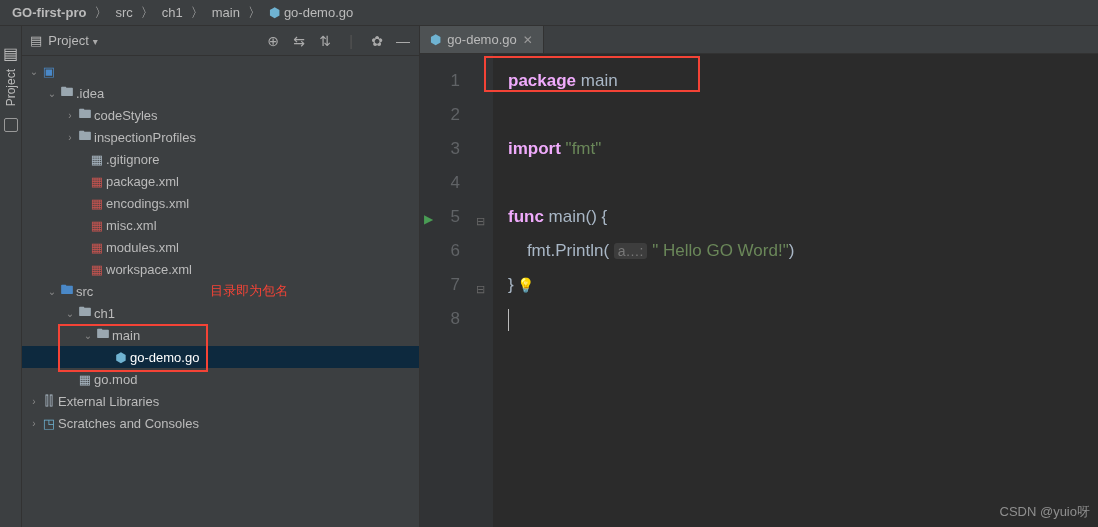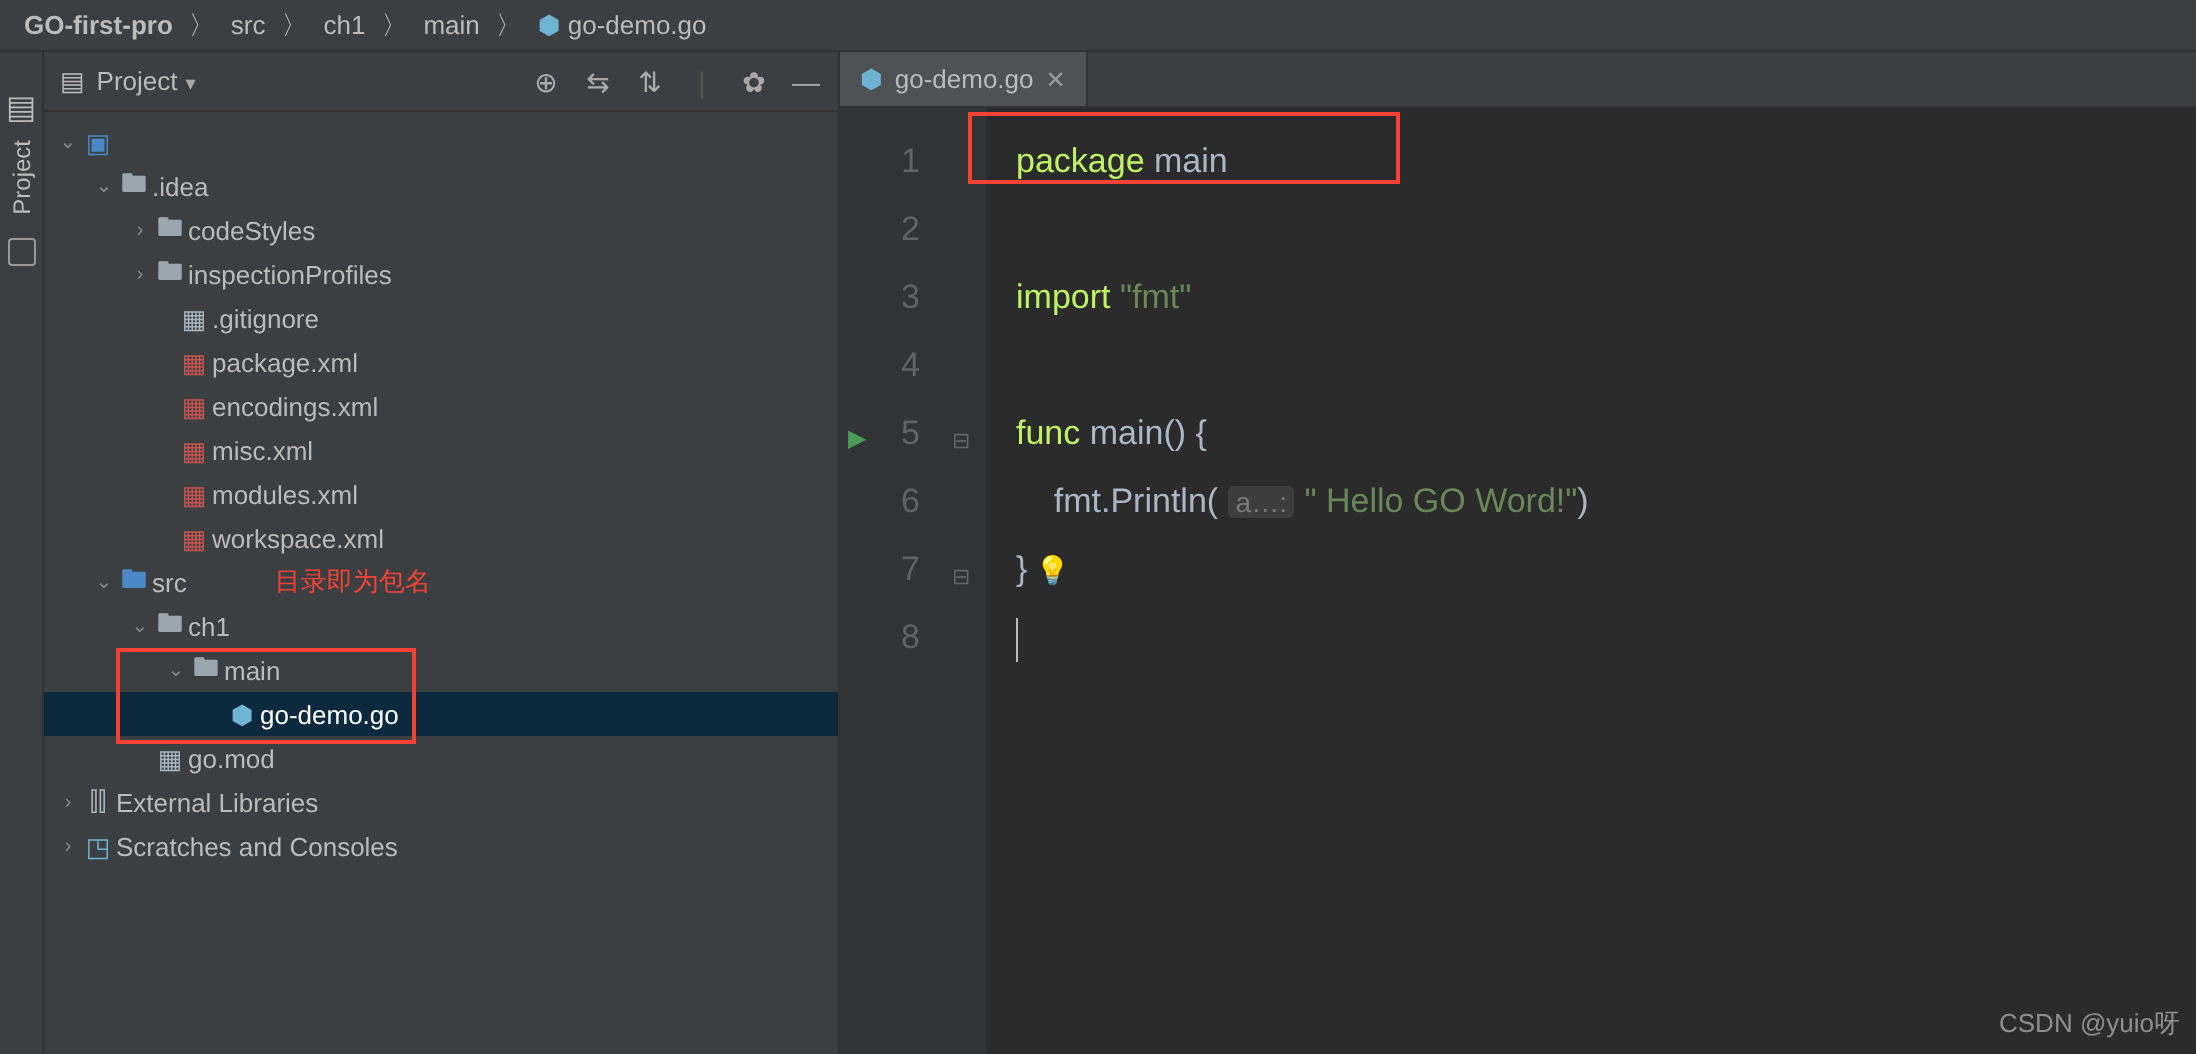--- a/index.html
+++ b/index.html
@@ -27,21 +27,21 @@
   .editor { flex:1; background:#2b2b2b; display:flex; flex-direction:column; }
   .tabs { height:28px; display:flex; align-items:stretch; border-bottom:1px solid #323232; background:#3c3f41;}
   .tab { display:flex; align-items:center; padding:0 10px; gap:6px; background:#4e5254; border-right:1px solid #323232; font-size:13px; }
   .tab .close { color:#999; font-size:12px; }
   .code-area { flex:1; display:flex; font-family: "JetBrains Mono","Consolas",monospace; font-size:17px; line-height:34px; position:relative; }
   .gutter { width:54px; background:#313335; color:#606366; text-align:right; padding:10px 14px 0 0; position:relative; }
   .gutter .ln { height:34px; }
   .strip { width:20px; background:#313335; border-right:1px solid #2b2b2b; position:relative;}
   .code { flex:1; padding:10px 0 0 14px; position:relative; color:#a9b7c6;}
   .code .line { height:34px; }
-  .kw { color:#bef264; }
+  .kw { color:#f0abfc;font-weight:bold; }
   .str { color:#6a8759; }
   .func { color:#a9b7c6; }
   .ident { color:#a9b7c6; }
   .hint { color:#787878; background:#3d3d3d; padding:0 4px; border-radius:3px; font-size:14px;}
   .run-mark { position:absolute; left:56px; color:#499c54; font-size:12px;}
   .bulb { position:absolute; color:#f0a732; font-size:14px; }
   .fold { position:absolute; left:2px; color:#666; font-size:11px; }
   .cursor { display:inline-block; width:1px; height:22px; background:#bbb; vertical-align:middle;}
   .icon-go { color:#6fb3d2; }
   .icon-folder { color:#9aa7b0; }
@@ -139,21 +139,21 @@
         </div>
       <div class="row" style="padding-left:54px">
           <span class="arrow"></span>
           <span class="icon icon-xml">▦</span>
           <span class="label">workspace.xml</span>
         </div>
       <div class="row" style="padding-left:24px">
           <span class="arrow">⌄</span>
           <span class="icon icon-folder-blue">🖿</span>
           <span class="label">src</span>
-        <span class="red-text" style="margin-left:44px">目录即为包名</span>
+        <span class="red-text" style="margin-left:117px">目录即为包名</span>
       </div>
       <div class="row" style="padding-left:42px">
           <span class="arrow">⌄</span>
           <span class="icon icon-folder">🖿</span>
           <span class="label">ch1</span>
         </div>
       <div class="row" style="padding-left:60px">
           <span class="arrow">⌄</span>
           <span class="icon icon-folder">🖿</span>
           <span class="label">main</span>

